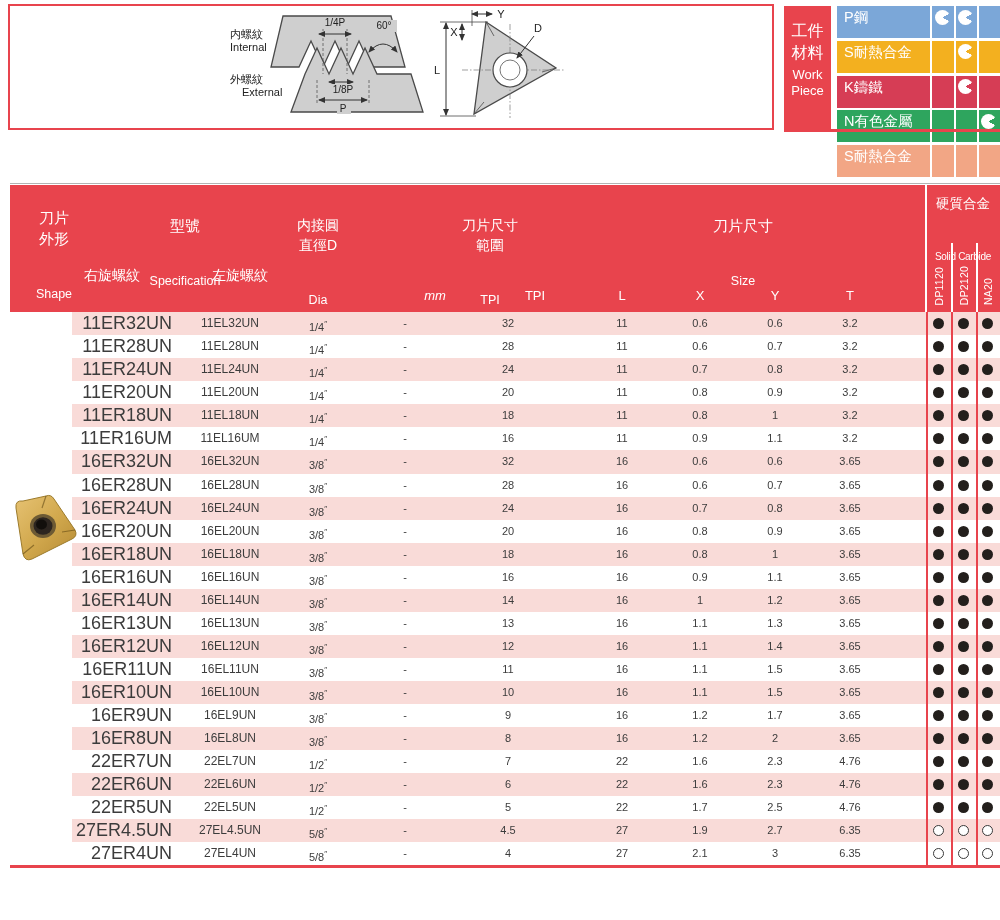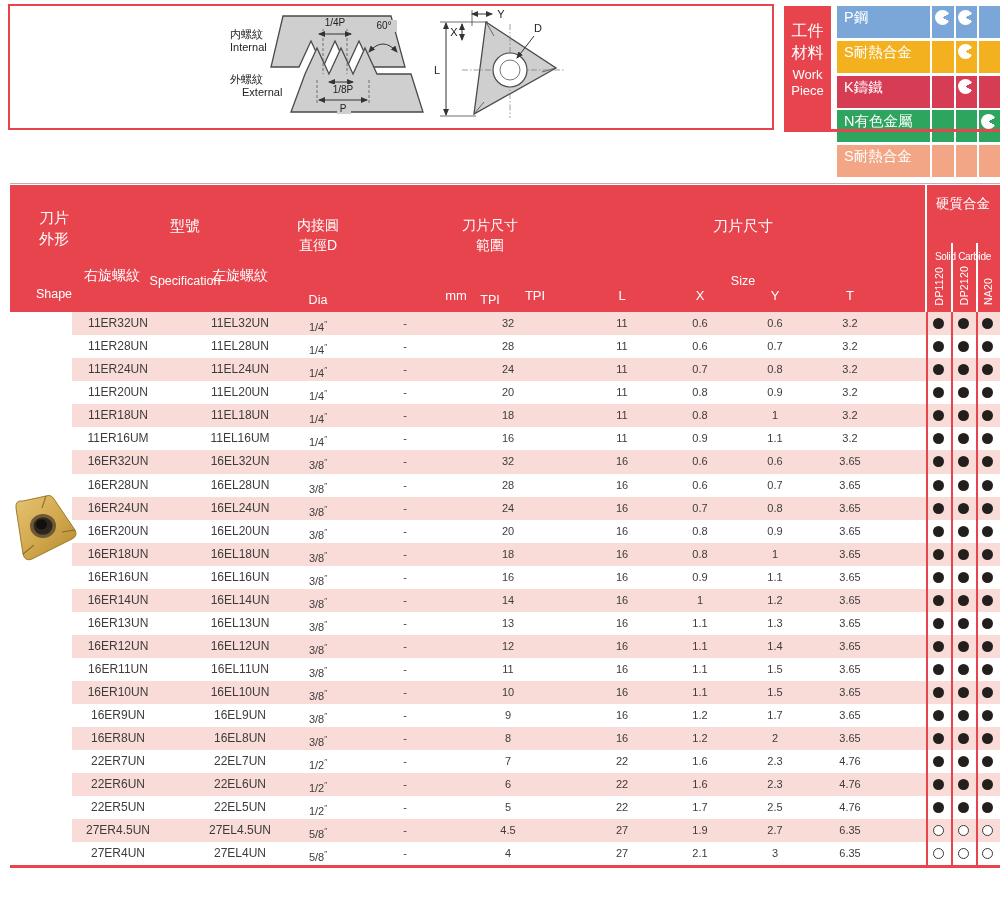--- a/index.html
+++ b/index.html
@@ -39,21 +39,21 @@
   .hc{position:absolute;text-align:center;}
   .zh{font-size:15px;line-height:21px;}
   .zh2{font-size:14px;line-height:20px;}
   .en{font-size:12.5px;line-height:17px;margin-top:37px;}
   .sub{font-size:13px;line-height:16px;}
   .h-shape{left:0;width:88px;top:22px;}
   .h-spec{left:60px;width:230px;top:30px;}
   .h-right{left:42px;width:120px;top:80px;}
   .h-left{left:170px;width:120px;top:80px;}
   .h-dia{left:268px;width:80px;top:30px;}
-  .h-mm{left:406px;width:80px;top:103px;}
+  .h-mm{left:385px;width:80px;top:103px;font-style:italic;}
   .h-thread{left:410px;width:140px;top:30px;}
   .h-tpisub{left:485px;width:80px;top:103px;}
   .h-size{left:583px;width:300px;top:30px;}
   .h-subL{left:572px;width:80px;top:103px;}
   .h-subX{left:650px;width:80px;top:103px;}
   .h-subY{left:725px;width:80px;top:103px;}
   .h-subT{left:800px;width:80px;top:103px;}
   .h-carbide{left:916px;width:74px;top:10px;}
   .h-carbide .zh2{font-size:13.5px;line-height:18px;}
   .h-carbide .en{font-size:10px;line-height:13px;letter-spacing:-0.3px;}
@@ -62,22 +62,22 @@
   .hl2{left:941px;top:58px;}
   .hl3{left:966px;top:58px;}
   .grade{position:absolute;bottom:7px;writing-mode:vertical-rl;transform:rotate(180deg);
          font-size:10.5px;color:#fff;letter-spacing:0.2px;}
   .g1{left:923px}.g2{left:948px}.g3{left:972px}
 
   .tbody{position:relative;}
   .trow{position:relative;height:23.05px;}
   .trow:nth-child(even){background:linear-gradient(90deg, rgba(0,0,0,0) 62px, var(--pink) 62px);}
   .c{position:absolute;top:0;line-height:23.05px;text-align:center;font-size:11px;color:var(--ink);}
-  .rh{left:48px;width:120px;font-size:12px;}
-  .lh{left:170px;width:120px;font-size:12px;}
+  .rh{left:42px;width:120px;font-size:18px;text-align:right;}
+  .lh{left:160px;width:120px;font-size:12px;}
   .dia{left:268px;width:80px;}
   .mm{left:355px;width:80px;}
   .tpi{left:458px;width:80px;}
   .l{left:572px;width:80px;}
   .x{left:650px;width:80px;}
   .y{left:725px;width:80px;}
   .t{left:800px;width:80px;}
   .inch{font-size:8px;vertical-align:5px;}
   .vline{position:absolute;top:0;bottom:0;width:1.6px;background:var(--red);z-index:3;}
   .vl1{left:916px}.vl2{left:941px}.vl3{left:966px}

